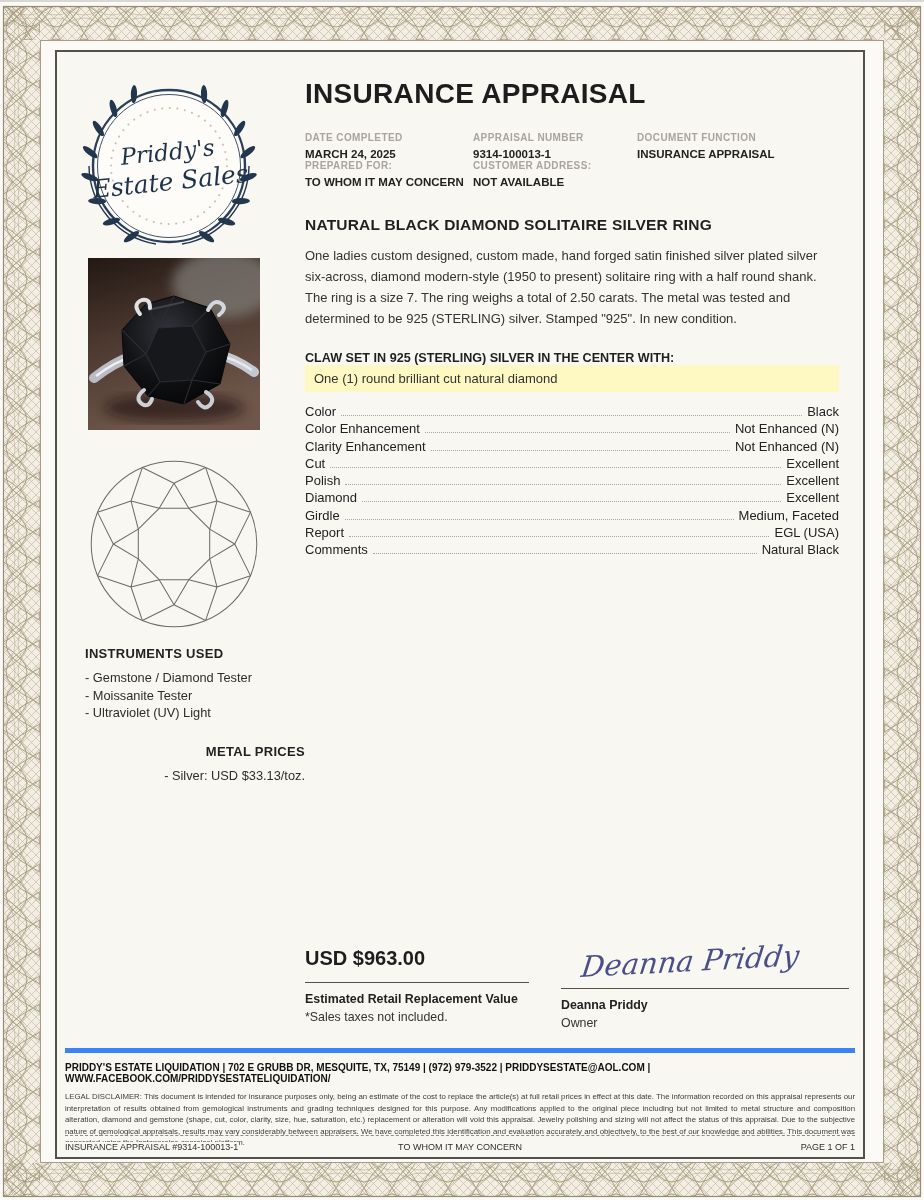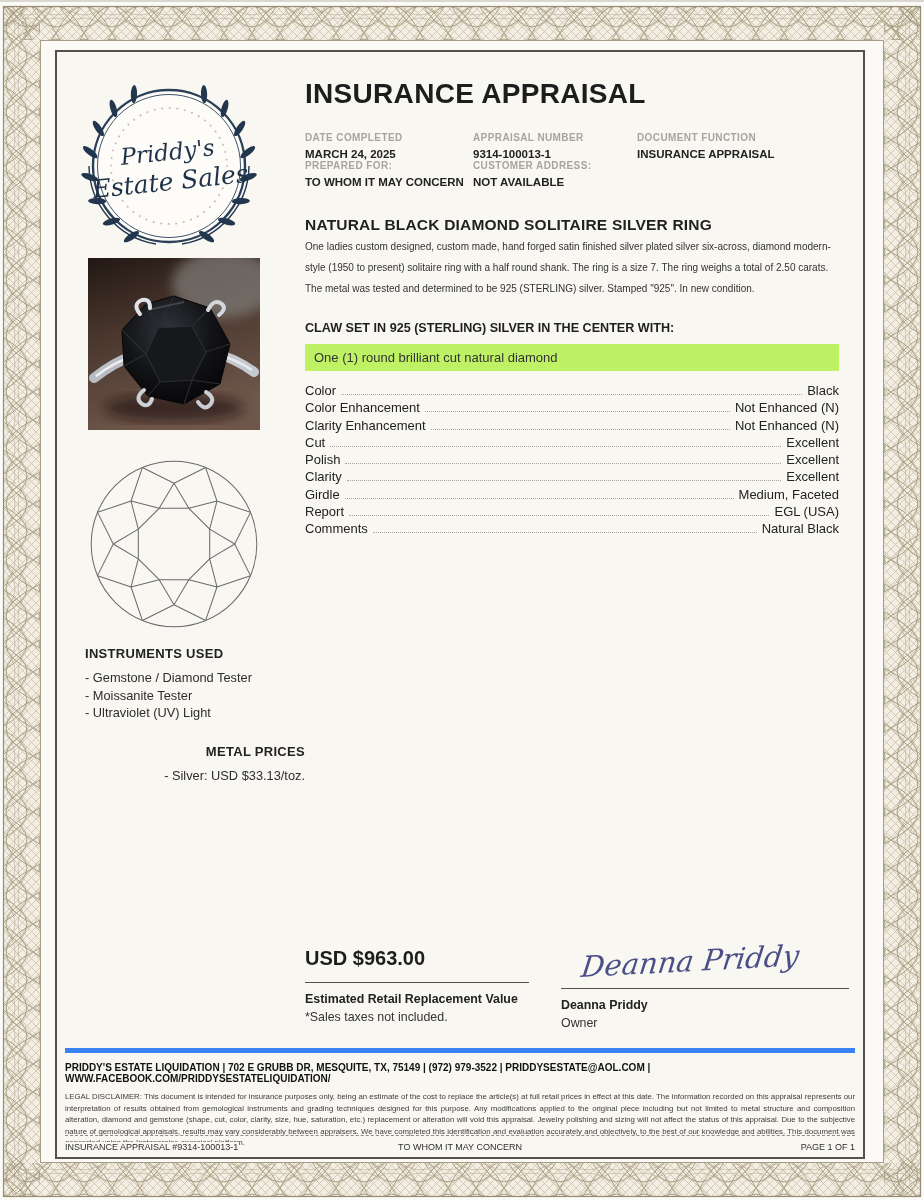--- a/index.html
+++ b/index.html
@@ -18,23 +18,23 @@
   .tools ul{list-style:none;margin:0;padding:0;font-size:12.8px;line-height:17.5px;color:#2d2d2d;}
   .metal-block{margin-top:22px;text-align:right;}
 
   
   .rcol{position:absolute;left:248px;top:26px;width:534px;}
   .doc-title{font-size:28px;font-weight:bold;letter-spacing:.3px;margin:0;color:#1d1d1d;}
   .meta-grid{display:grid;grid-template-columns:168px 164px 1fr;margin-top:22px;}
   .meta-label{font-size:10px;letter-spacing:.4px;color:#a9a49c;font-weight:bold;}
   .meta-value{font-size:11.5px;font-weight:bold;color:#222;margin-top:5px;}
   .item-name{font-size:15.5px;font-weight:bold;letter-spacing:.2px;margin-top:28px;color:#1f1f1f;}
-  .item-desc{font-size:10px;line-height:21px;margin-top:2px;color:#333;}
+  .item-desc{font-size:13px;line-height:21px;margin-top:11px;color:#333;}
   .claw-head{font-size:12.6px;font-weight:bold;margin-top:22px;color:#1f1f1f;}
-  .stone-row{margin-top:9px;background:#bef264;padding:6px 9px;font-size:13px;color:#333;}
+  .stone-row{background:#fef9c3;padding:6px 9px;font-size:13px;color:#333;}
   .attrs{margin-top:12px;}
   .attr-row{display:flex;align-items:baseline;font-size:13px;height:17.3px;color:#222;}
   .attr-leader{flex:1;border-bottom:1.6px dotted #a9a6a0;margin:0 5px 3px 5px;}
 
   
   .valuation{position:absolute;left:248px;right:14px;top:895px;display:flex;}
   .val-col{width:224px;}
   .val-amount{font-size:20px;font-weight:bold;color:#1d1d1d;padding-bottom:12px;border-bottom:1.5px solid #55514a;}
   .val-label{font-size:12.4px;font-weight:bold;margin-top:9px;}
   .val-note{font-size:12.4px;margin-top:4px;color:#333;}
@@ -256,21 +256,21 @@
           <span>Cut</span>
             <span class="attr-leader"></span>
             <span>Excellent</span>
         </div>
         <div class="attr-row">
           <span>Polish</span>
             <span class="attr-leader"></span>
             <span>Excellent</span>
         </div>
         <div class="attr-row">
-          <span>Clarity</span>
+          <span>Diamond</span>
             <span class="attr-leader"></span>
             <span>Excellent</span>
         </div>
         <div class="attr-row">
           <span>Girdle</span>
             <span class="attr-leader"></span>
             <span>Medium, Faceted</span>
         </div>
         <div class="attr-row">
           <span>Report</span>

